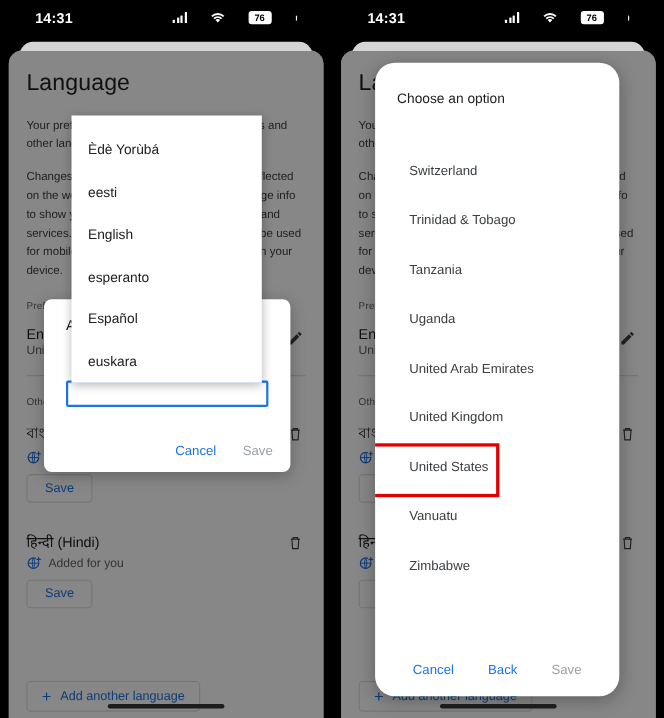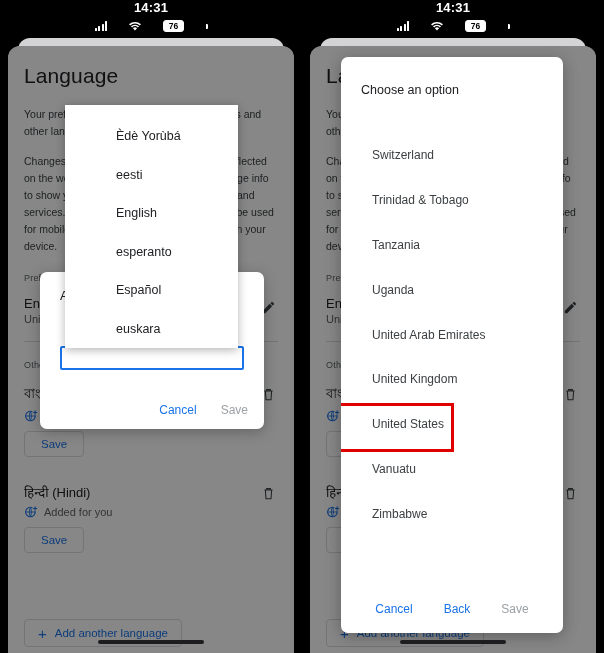--- a/index.html
+++ b/index.html
@@ -29,21 +29,20 @@
 
   
   .statusbar {
     position: absolute; top: 0; left: 0;
     width: 302px; height: 32px;
     background: #000; color: #fff;
     display: flex; align-items: center;
     justify-content: space-between;
     padding: 0 32px;
     z-index: 30;
-    flex-direction: column;
   }
   .sb-time { font-size: 13px; font-weight: 600; letter-spacing: .2px; }
   .sb-right { display: flex; align-items: center; gap: 21px; }
   .bars { display: flex; align-items: flex-end; gap: 1.5px; height: 10px; }
   .bars i { display:block; width: 2px; background: #fff; border-radius: .5px; }
   .bars i:nth-child(1){ height:3px; } .bars i:nth-child(2){ height:5px; }
   .bars i:nth-child(3){ height:7.5px; } .bars i:nth-child(4){ height:10px; }
   .wifi { width: 14px; height: 11px; position: relative; }
   .wifi svg { display:block; }
   .batt {
@@ -153,29 +152,29 @@
   .dropdown {
     position: absolute; left: 65px; top: 105px;
     width: 173px; height: 243px;
     background: #fff;
     box-shadow: 0 2px 9px rgba(0,0,0,.30);
     z-index: 50;
     overflow: hidden;
   }
   .dd-item {
     height: 38.5px; display: flex; align-items: center;
-    padding-left: 15px; font-size: 12.5px; color: #202124; margin-left: 36px;
+    padding-left: 15px; font-size: 12.5px; color: #202124;
   }
   .dd-top-pad { height: 12px; }
 
   
   .modal-country {
     position: absolute; left: 39px; top: 57px;
     width: 222px; height: 576px;
-    background: #fff; border-radius: 7px;
+    background: #fff; border-radius: 18px;
     box-shadow: 0 3px 16px rgba(0,0,0,.30);
     z-index: 45;
     overflow: hidden;
   }
   .mc-title {
     position: absolute; left: 20px; top: 26px;
     font-size: 12.5px; color: #202124;
   }
   .mc-list { position: absolute; left: 0; top: 76px; right: 0; }
   .mc-item {

